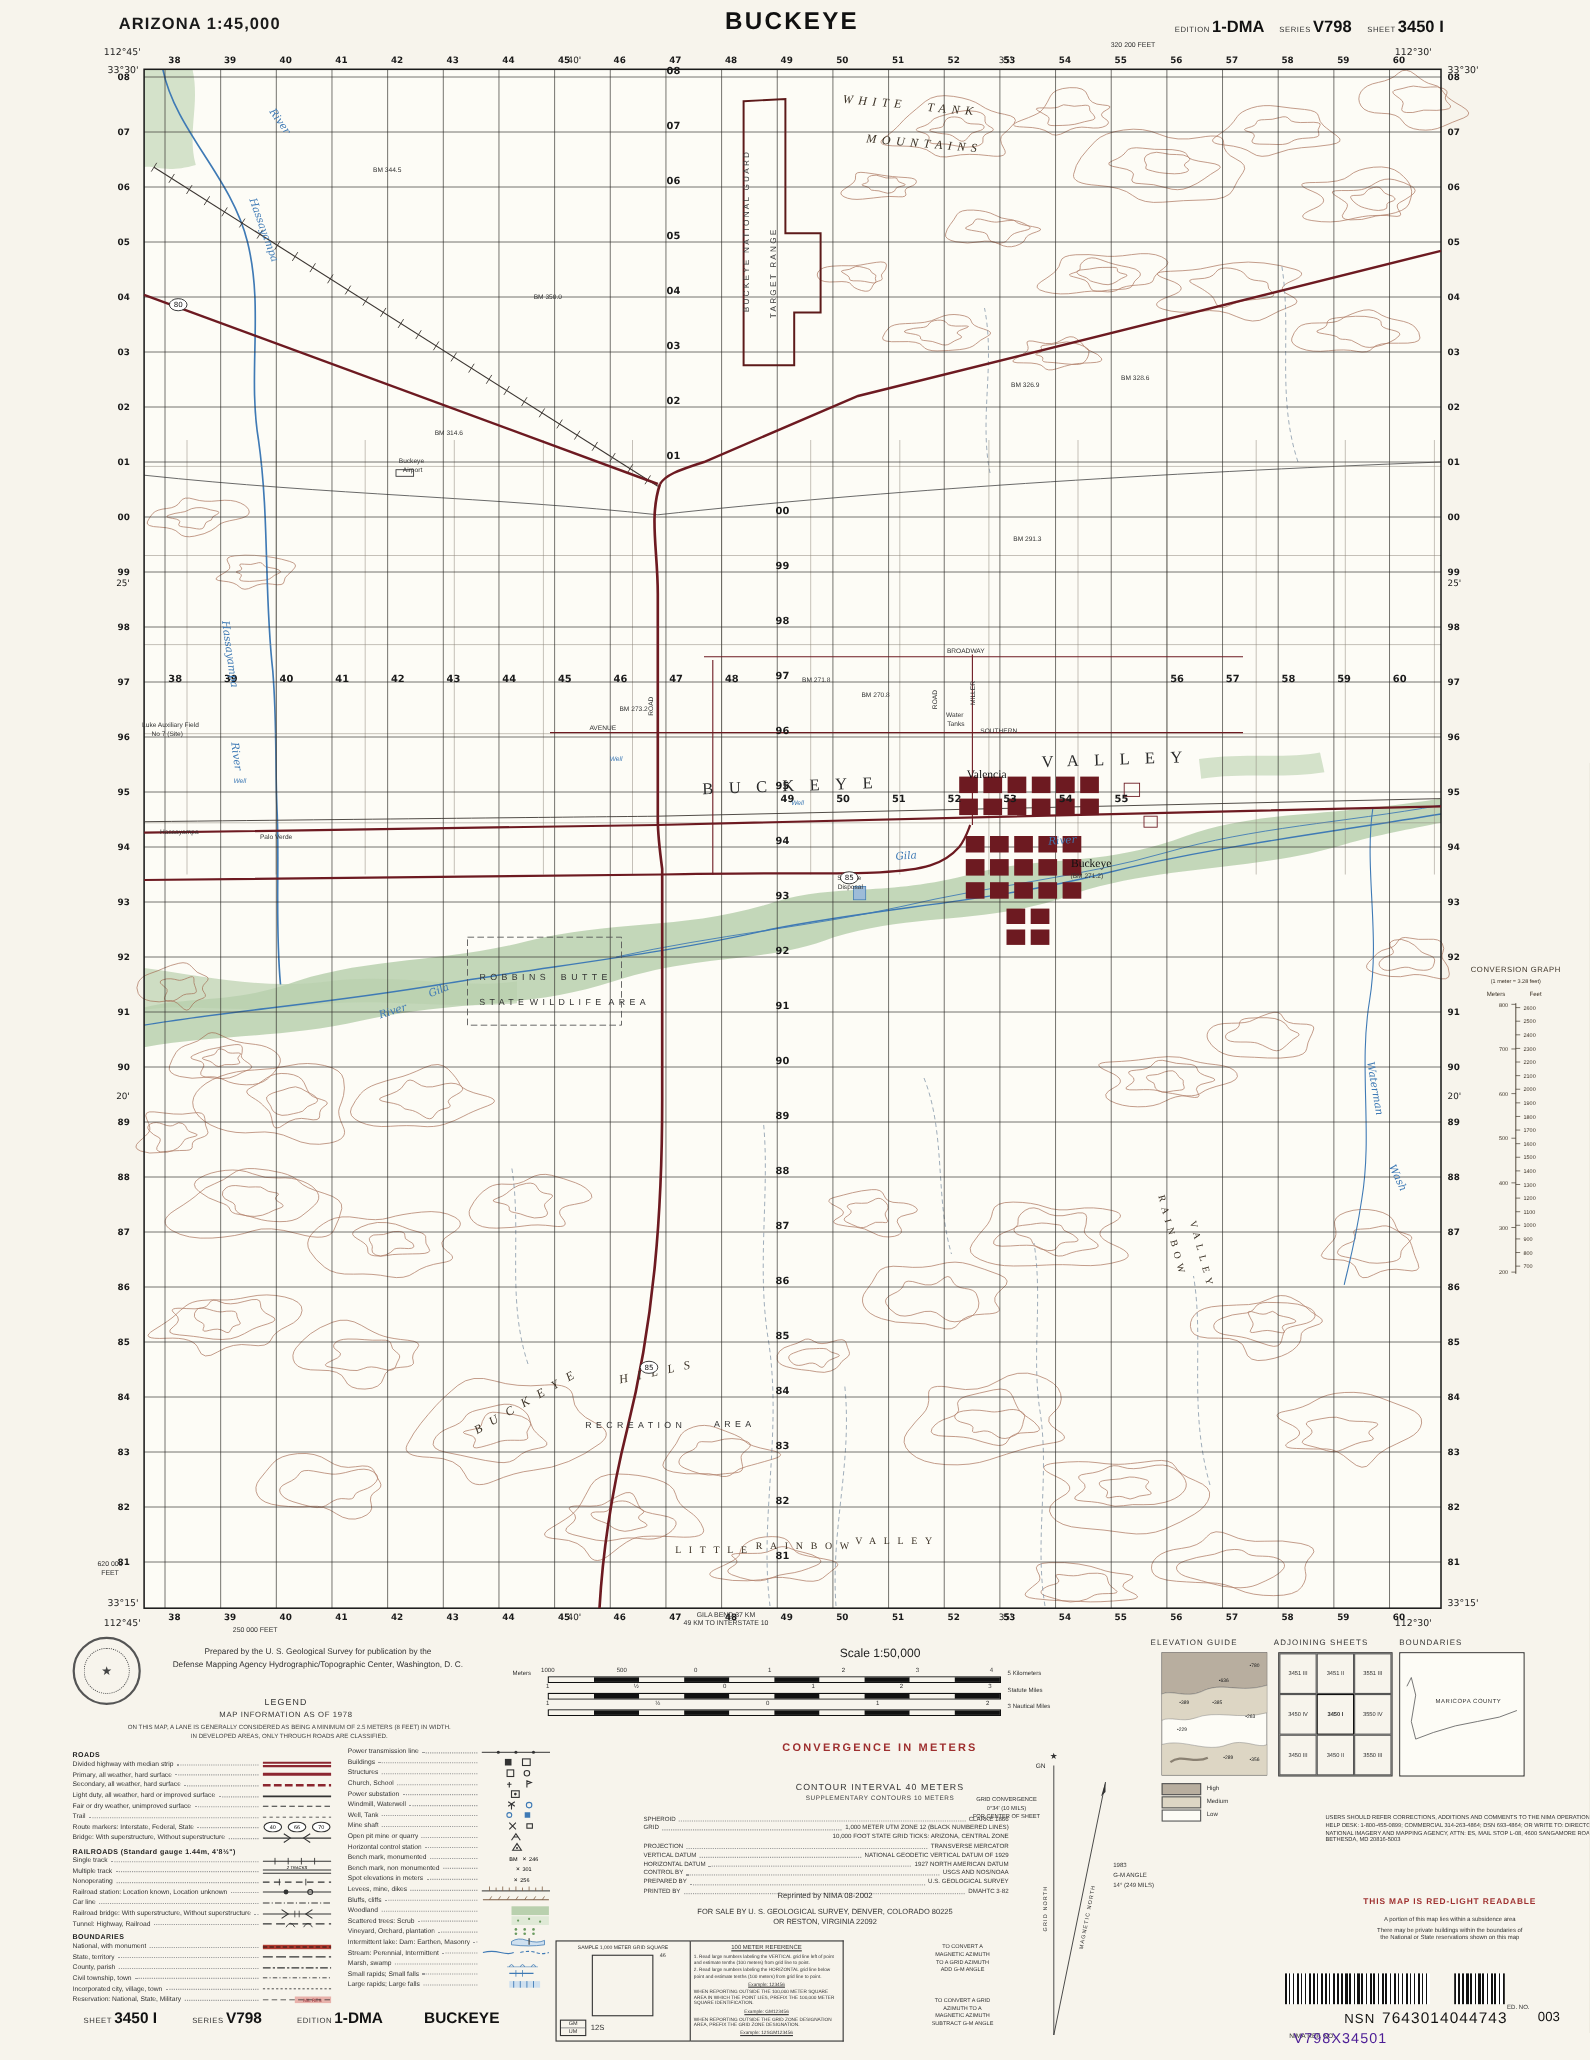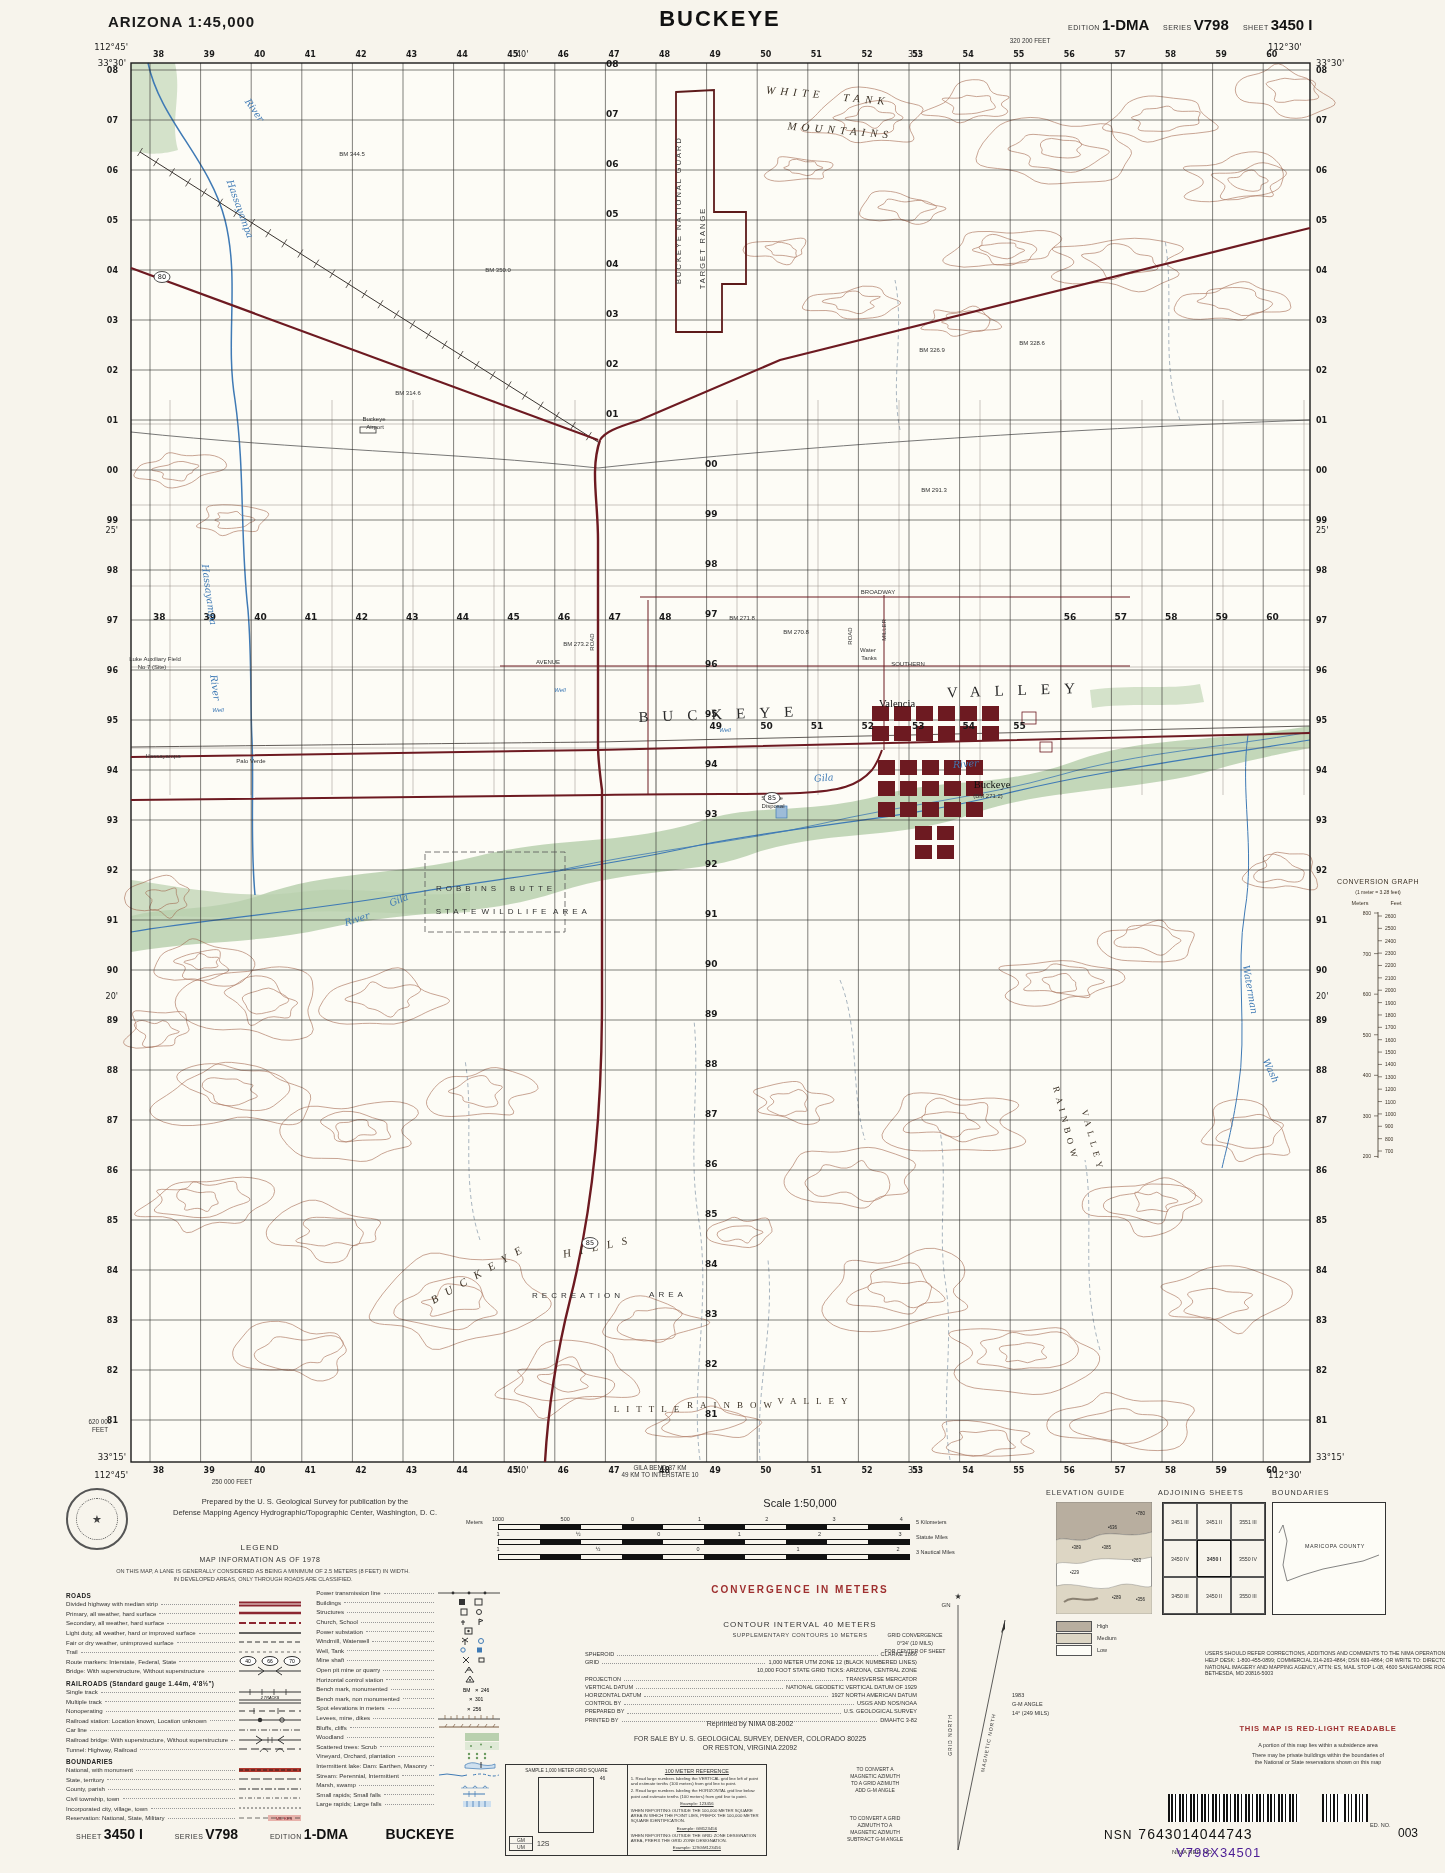--- a/index.html
+++ b/index.html
@@ -5,21 +5,21 @@
   html,body{margin:0;padding:0;background:#e8e4d8;}
   #page{position:relative;width:1445px;height:1873px;background:#f7f4ec;font-family:"Liberation Sans",sans-serif;color:#222;overflow:hidden;}
   #map-svg{position:absolute;left:0;top:0;}
   .abs{position:absolute;}
   .hdr-left{left:108px;top:13px;font-size:15px;font-weight:bold;letter-spacing:1px;color:#1a1a1a;}
   .hdr-title{left:560px;top:6px;width:320px;text-align:center;font-size:22px;font-weight:bold;letter-spacing:2px;color:#111;}
   .hdr-right{left:1058px;top:16px;font-size:15px;font-weight:bold;color:#111;white-space:nowrap;}
   .lbl-sm{font-size:7px;font-weight:normal;color:#333;letter-spacing:.5px;margin:0 2px 0 10px;}
   .seal{left:66px;top:1488px;width:58px;height:58px;border-radius:50%;border:2px solid #555;display:flex;align-items:center;justify-content:center;}
   .seal-inner{width:40px;height:40px;border-radius:50%;border:1px dotted #555;display:flex;align-items:center;justify-content:center;font-size:11px;color:#444;}
-  .credits{left:140px;top:1496px;width:330px;text-align:center;font-size:7.5px;line-height:11px;color:#333;}
+  .credits{left:124px;top:1496px;width:330px;text-align:center;font-size:7.5px;line-height:11px;color:#333;}
   .leg-title{left:60px;top:1543px;width:400px;text-align:center;font-size:8px;letter-spacing:1px;color:#333;}
   .leg-info{left:60px;top:1556px;width:400px;text-align:center;font-size:7px;letter-spacing:.6px;color:#333;}
   .leg-note{left:48px;top:1568px;width:430px;text-align:center;font-size:5.6px;line-height:7.5px;color:#444;}
   .leg-cols{left:66px;top:1588px;width:420px;display:flex;gap:14px;}
   .leg-col{flex:1;}
   .leg-row{display:flex;align-items:center;height:9.6px;font-size:6.1px;color:#333;white-space:nowrap;}
   .leg-row .txt{overflow:hidden;}
   .leg-row .lead{flex:1;border-bottom:1px dotted #999;margin:0 3px;height:1px;min-width:4px;}
   .leg-row .sym{width:64px;height:10px;flex:0 0 64px;}
   .leg-hdr{font-size:6.4px;font-weight:bold;height:11px;display:flex;align-items:flex-end;color:#222;letter-spacing:.4px;}
@@ -58,21 +58,21 @@
   .guide-leg .row{display:flex;align-items:center;height:12px;}
   .guide-leg .sw{width:34px;height:9px;border:1px solid #555;margin-right:5px;}
   .adj-grid{left:1162px;top:1502px;width:102px;height:111px;display:grid;grid-template-columns:repeat(3,1fr);grid-template-rows:repeat(3,1fr);border:1px solid #333;}
   .adj-cell{border:.5px solid #555;display:flex;align-items:center;justify-content:center;font-size:5.2px;color:#333;}
   .adj-center{border:1.8px solid #111;font-weight:bold;}
   .bnd-box{left:1272px;top:1502px;width:112px;height:111px;border:1px solid #333;}
   .users-note{left:1205px;top:1650px;width:248px;font-size:5.2px;line-height:6.8px;color:#333;}
   .redlight{left:1188px;top:1724px;width:260px;text-align:center;font-size:7.6px;font-weight:bold;letter-spacing:.8px;}
   .subnote{left:1188px;top:1742px;width:260px;text-align:center;font-size:5.4px;line-height:7px;color:#333;}
   .barcode{background:repeating-linear-gradient(90deg,#111 0 2px,#fff 2px 3.5px,#111 3.5px 5px,#fff 5px 7.5px,#111 7.5px 8.5px,#fff 8.5px 11px);}
-  .nsn{left:1104px;top:1826px;font-size:14px;color:#111;letter-spacing:1px;}
+  .nsn{left:1222px;top:1826px;font-size:14px;color:#111;letter-spacing:1px;}
   .nsn .nl{font-size:12px;margin-right:6px;}
   .ed{left:1370px;top:1822px;font-size:5.5px;color:#333;}
   .edno{left:1398px;top:1826px;font-size:12px;color:#111;}
   .refno-l{left:1172px;top:1849px;font-size:6px;color:#333;}
   .refno{left:1176px;top:1845px;font-size:13px;color:#4c1d95;letter-spacing:1px;}
 </style>
 </head>
 <body>
 
 <div id="page">

